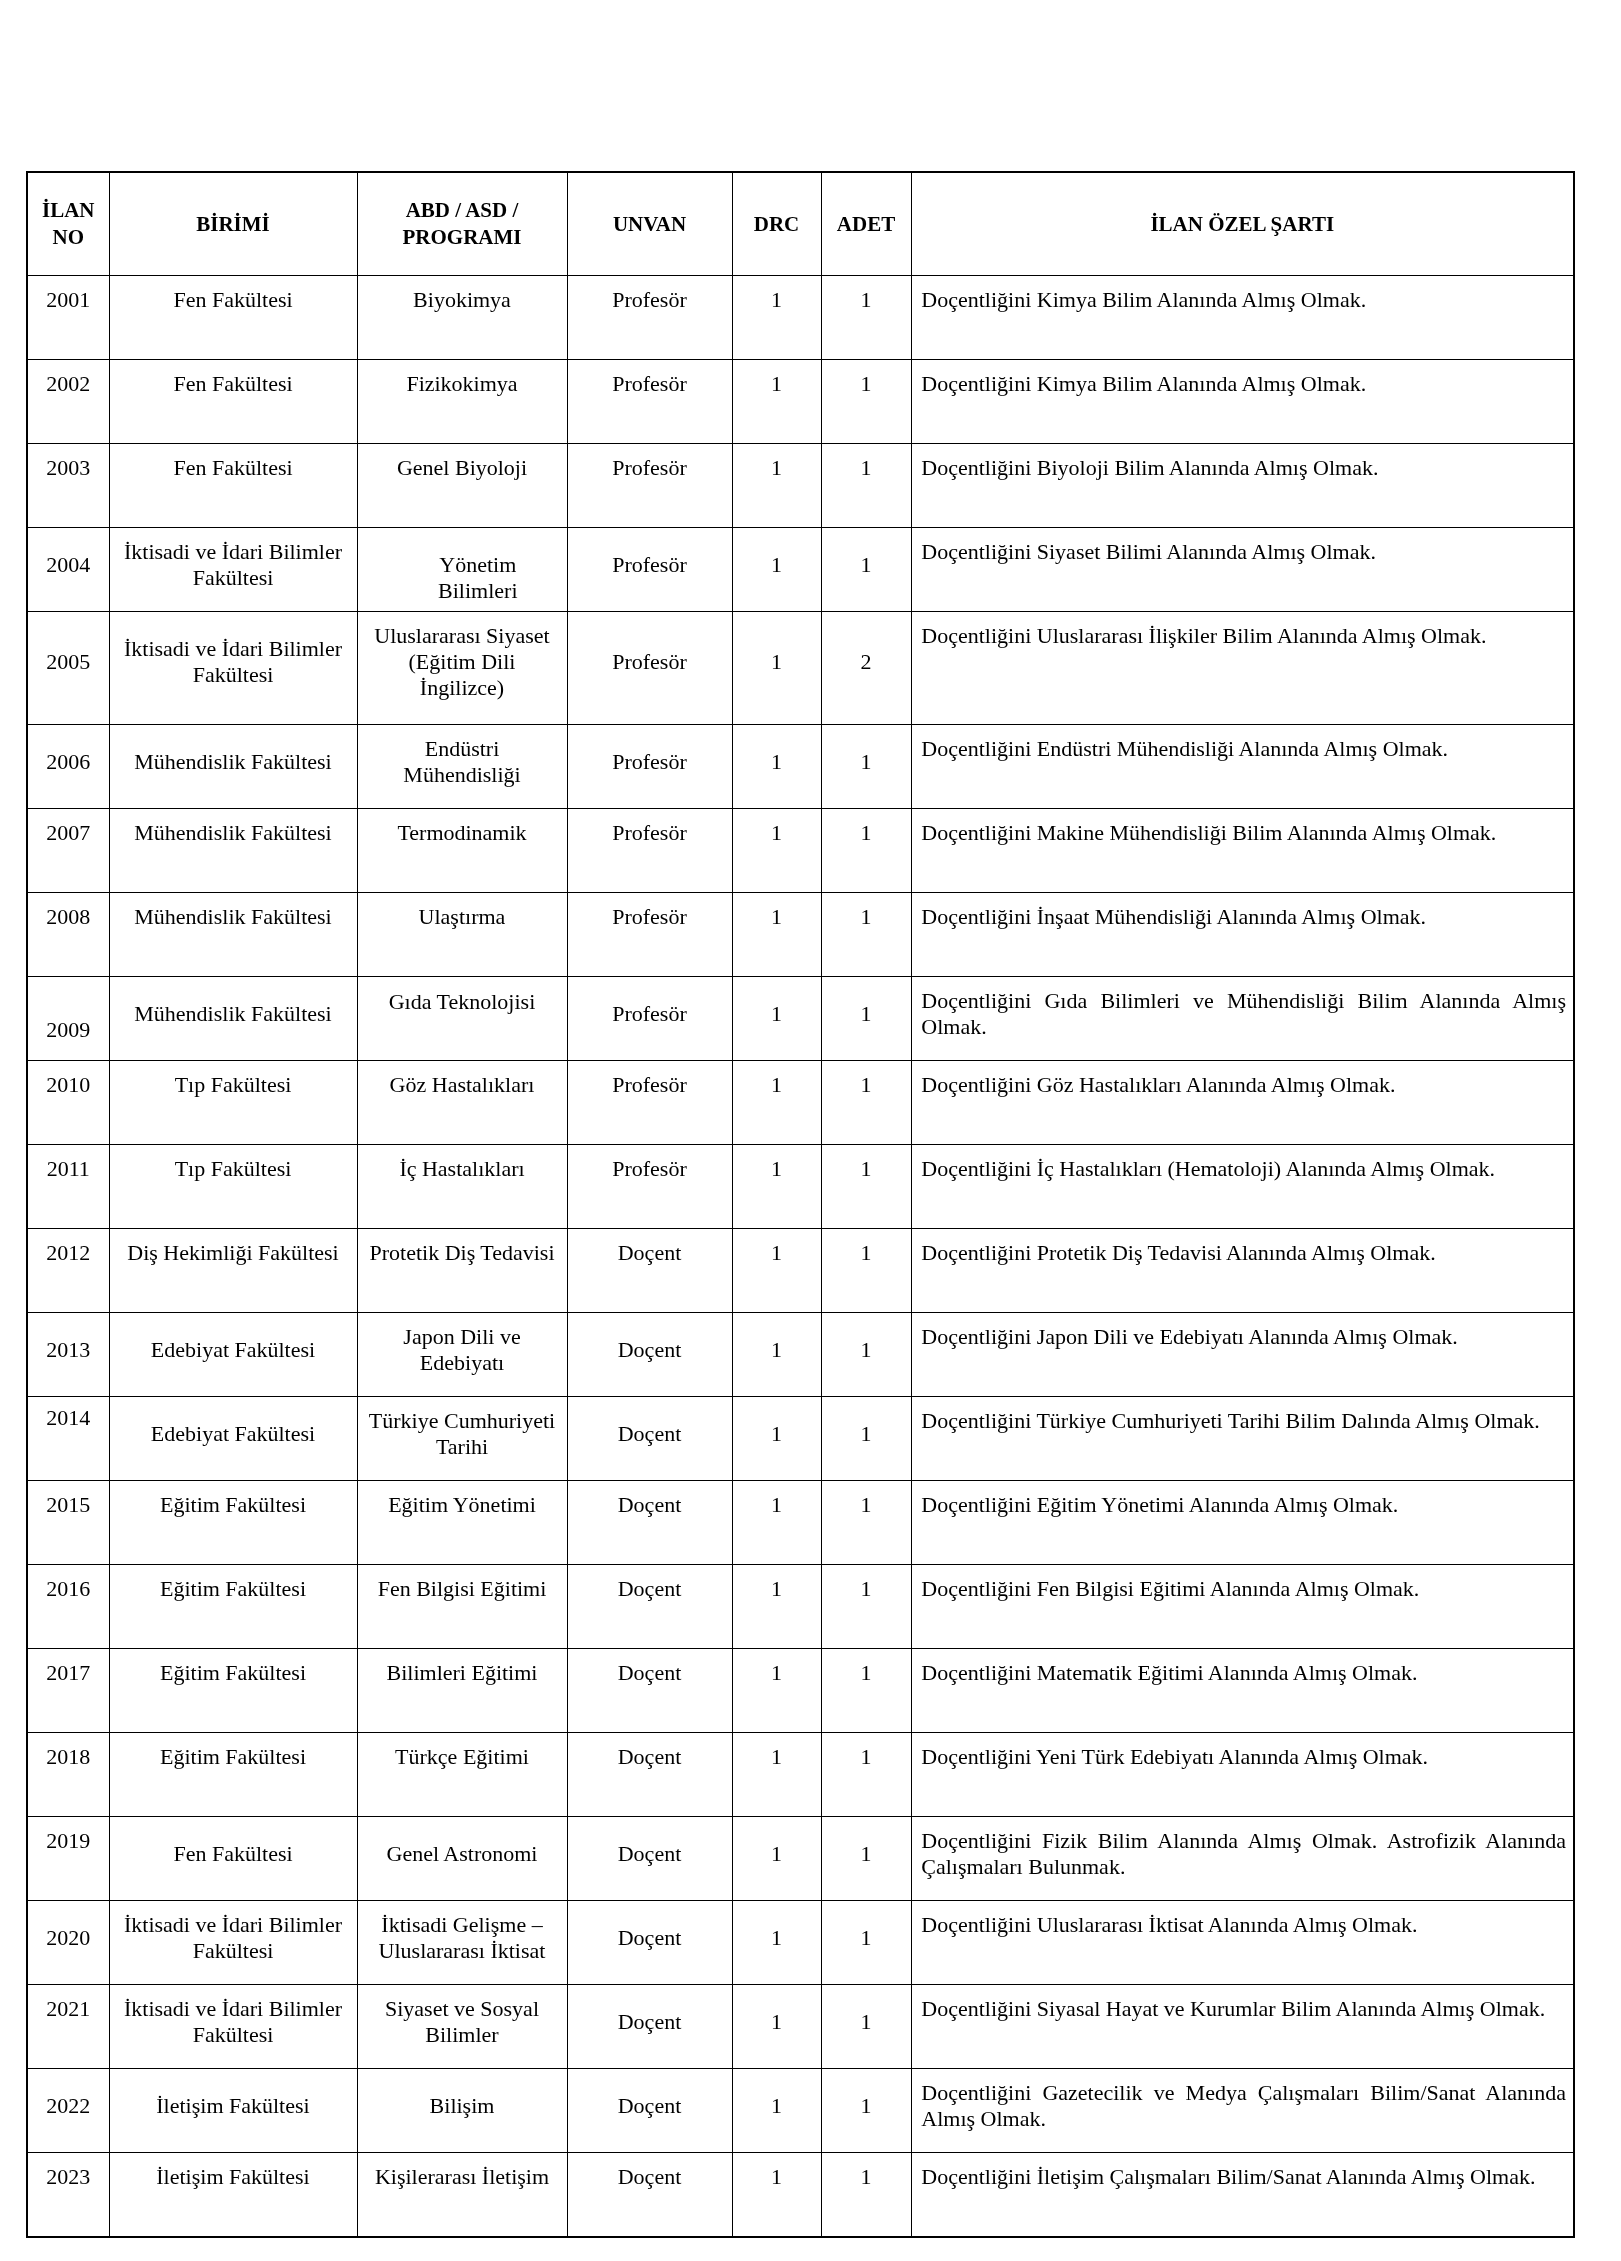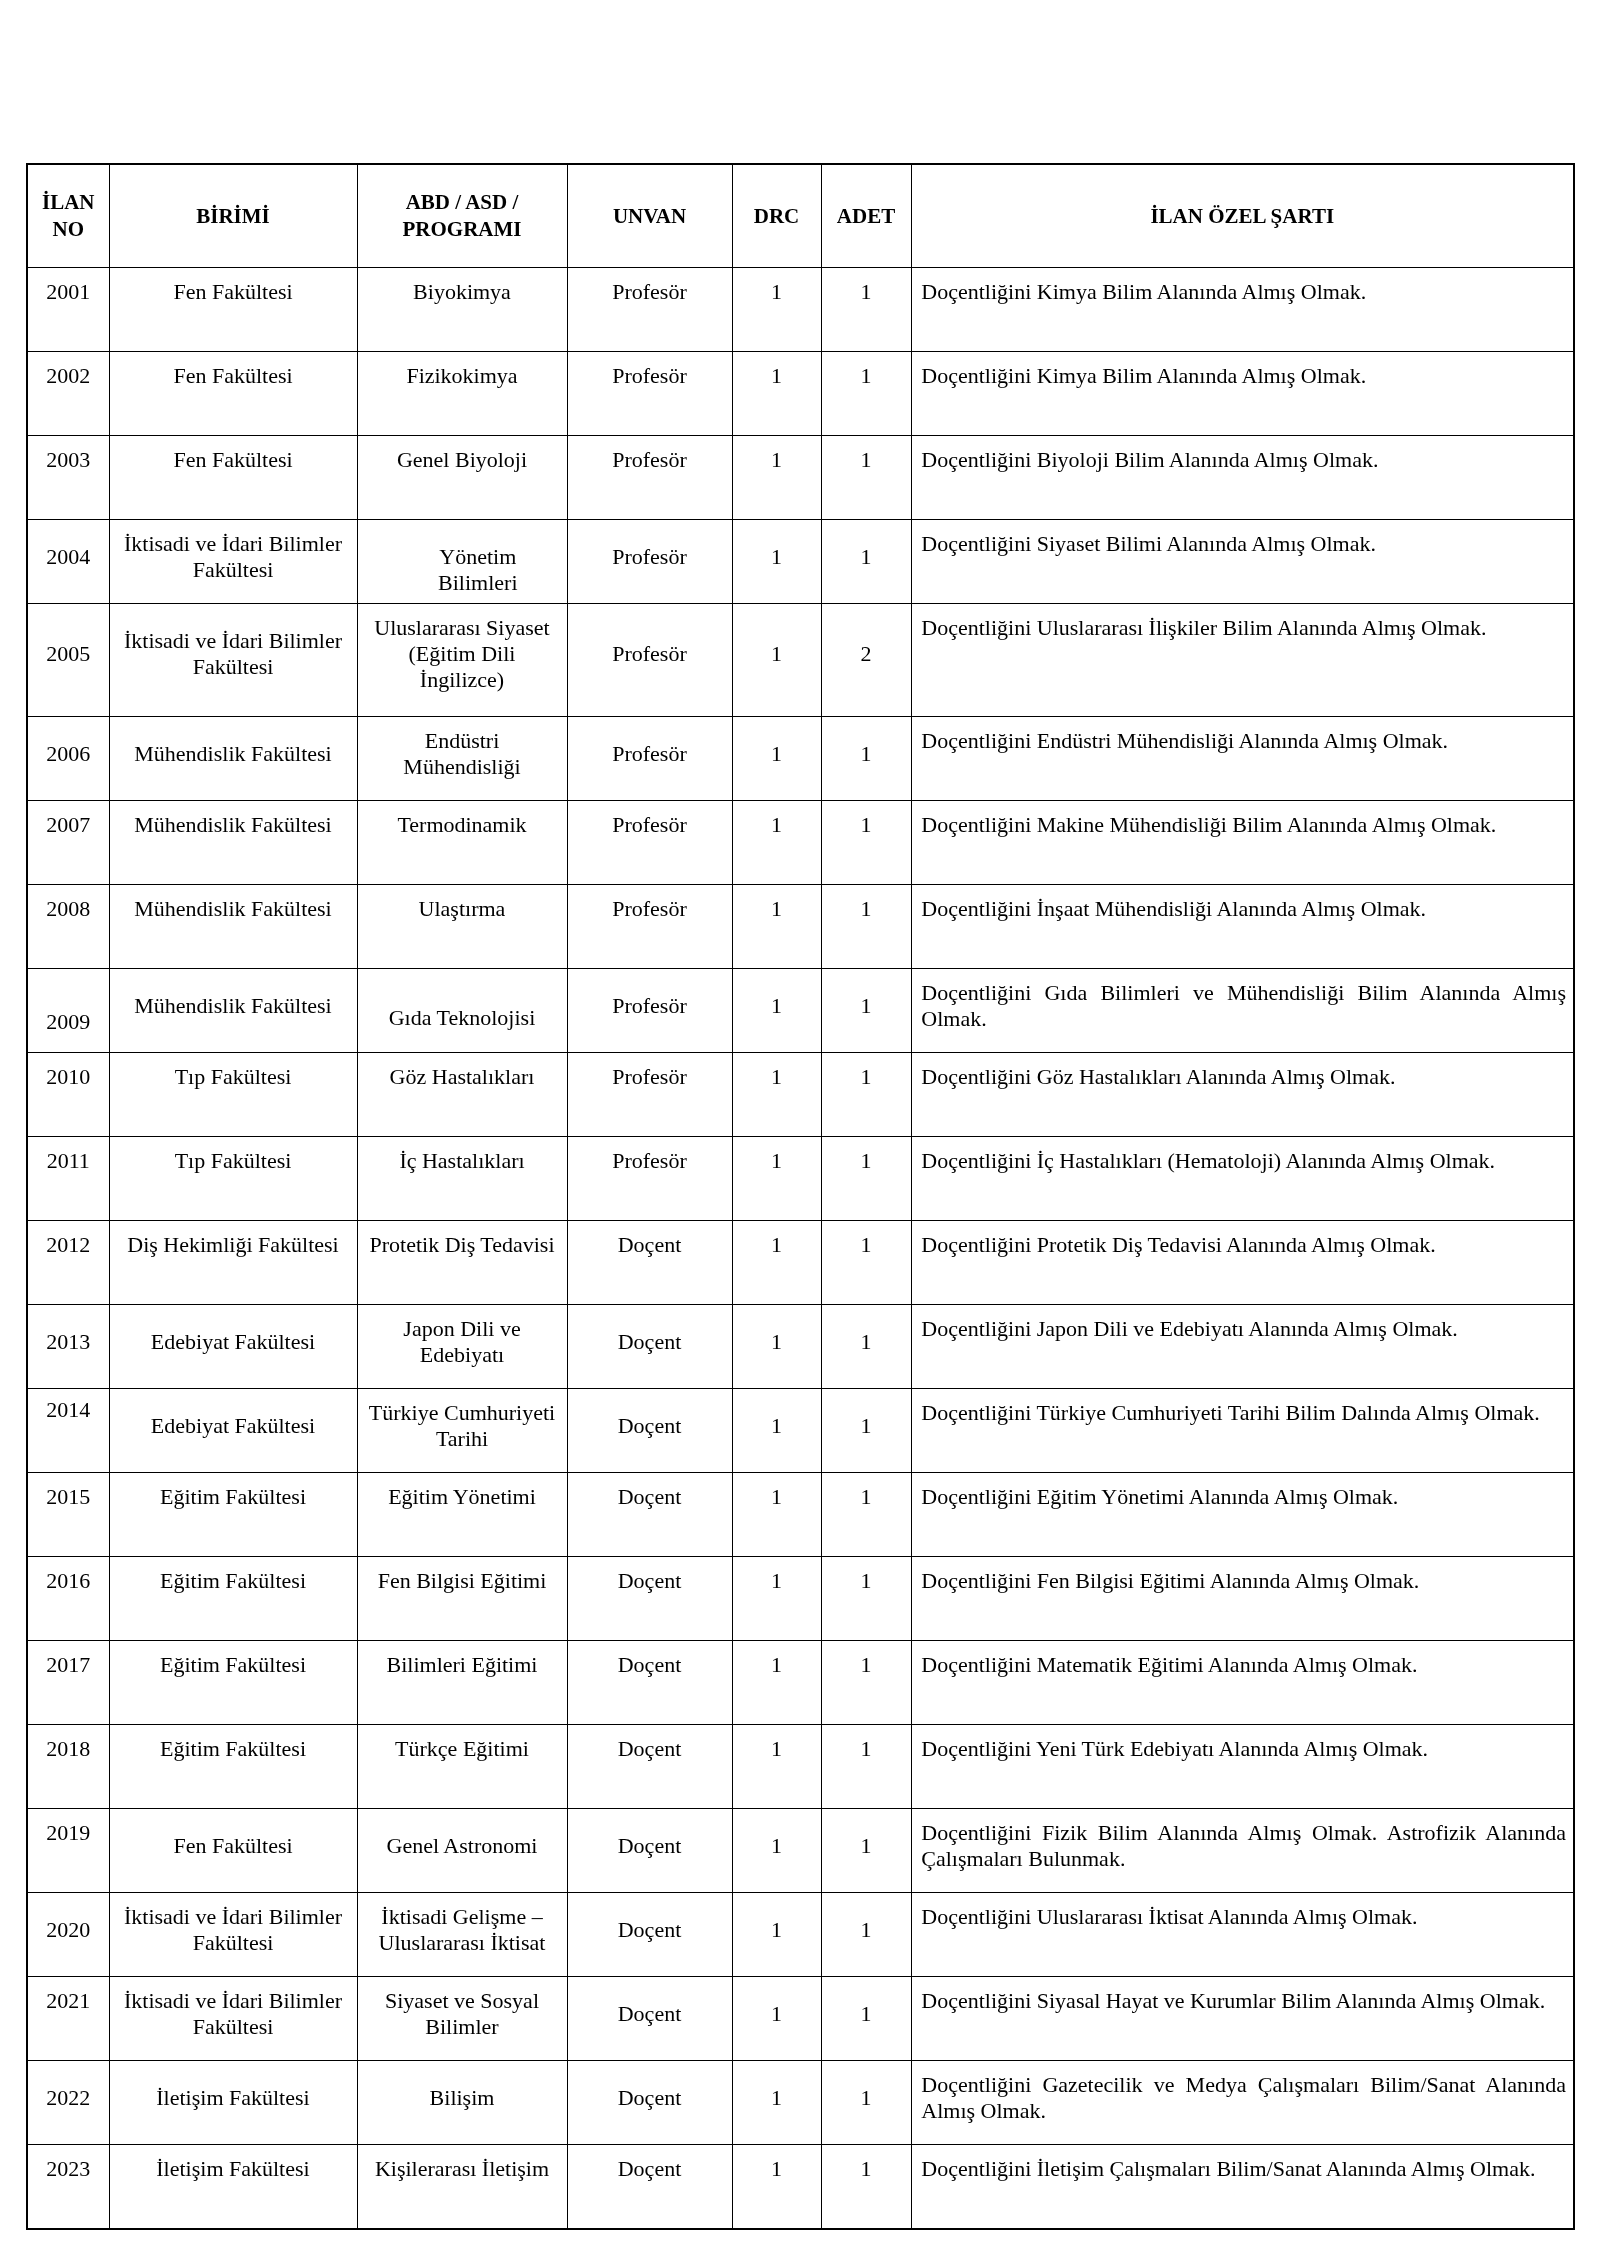--- a/index.html
+++ b/index.html
@@ -11,21 +11,21 @@
       width: 1622px;
       height: 2261px;
       position: relative;
       overflow: hidden;
       font-family: "Liberation Serif", "DejaVu Serif", serif;
       color: #000000;
     }
     .page {
       position: absolute;
       left: 26px;
-      top: 163px;
+      top: 171px;
       width: 1350px;
     }
     table.ilan-table {
       border-collapse: collapse;
       table-layout: fixed;
       width: 1549px;
       border: 2.1px solid #000;
     }
     table.ilan-table col.c-no { width: 82px; }
     table.ilan-table col.c-birim { width: 248px; }
@@ -170,21 +170,21 @@
     <td>Ulaştırma</td>
     <td>Profesör</td>
     <td>1</td>
     <td>1</td>
     <td class="sart">Doçentliğini İnşaat Mühendisliği Alanında Almış Olmak.</td>
   </tr>
 
   <tr>
     <td style="padding-top: 40px; margin-top: 31px;">2009</td>
     <td style="padding-top: 24px;">Mühendislik Fakültesi</td>
-    <td style="padding-top: 36px;">Gıda Teknolojisi</td>
+    <td style="padding-top: 12px;">Gıda Teknolojisi</td>
     <td style="padding-top: 24px;">Profesör</td>
     <td style="padding-top: 24px;">1</td>
     <td style="padding-top: 24px;">1</td>
     <td class="sart">Doçentliğini Gıda Bilimleri ve Mühendisliği Bilim Alanında Almış Olmak.</td>
   </tr>
 
   <tr>
     <td>2010</td>
     <td>Tıp Fakültesi</td>
     <td>Göz Hastalıkları</td>

